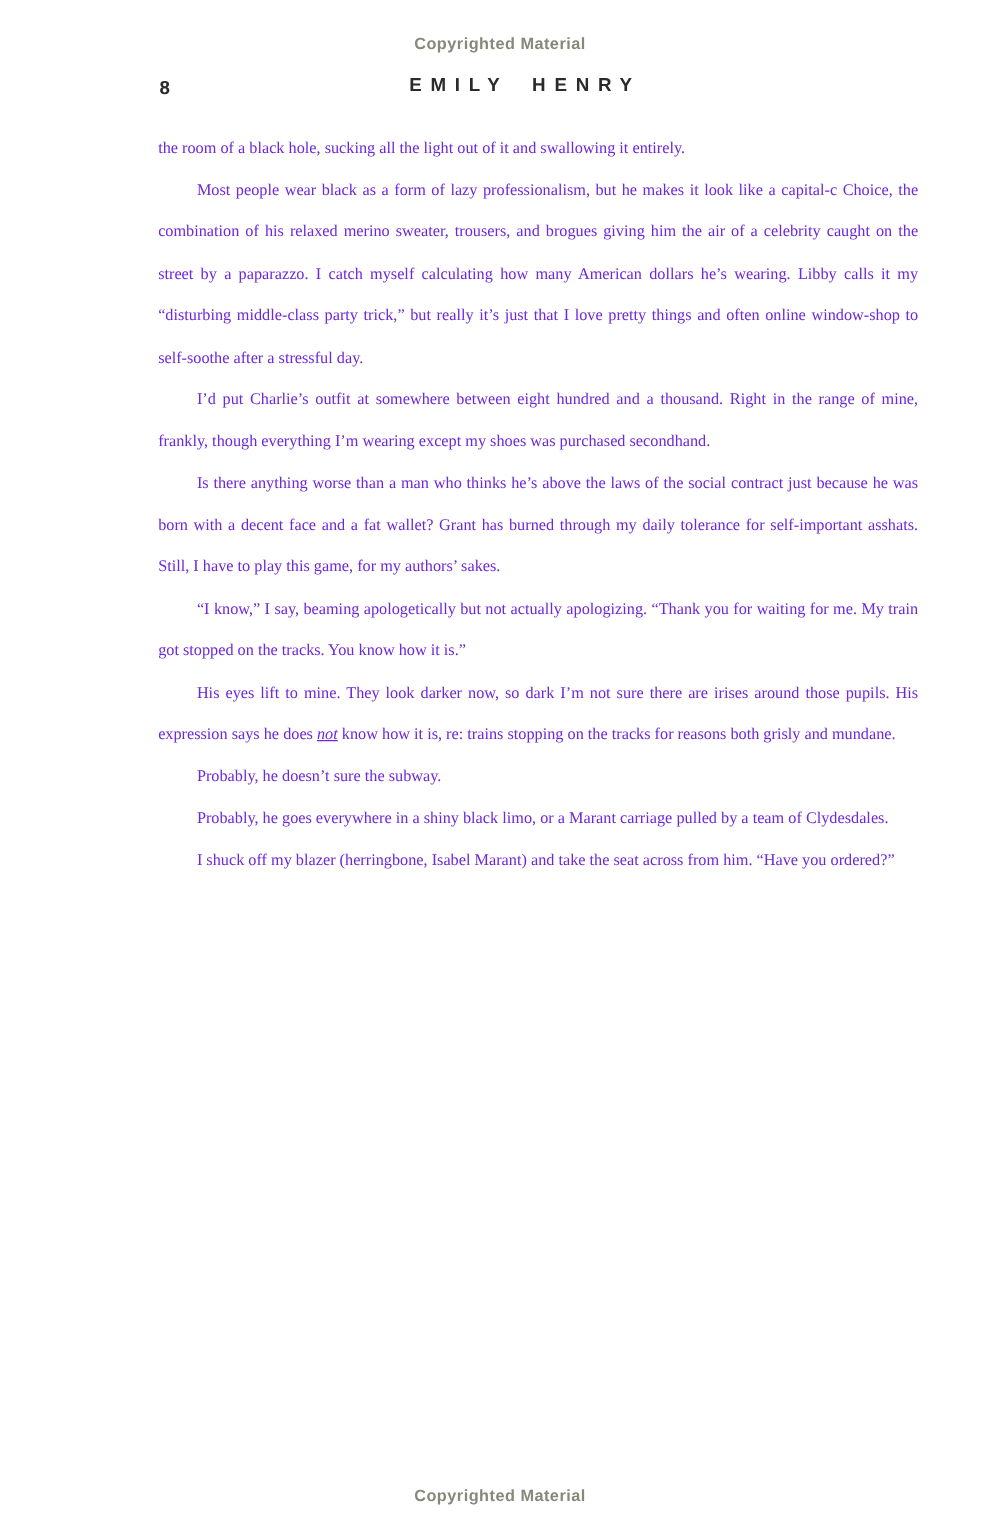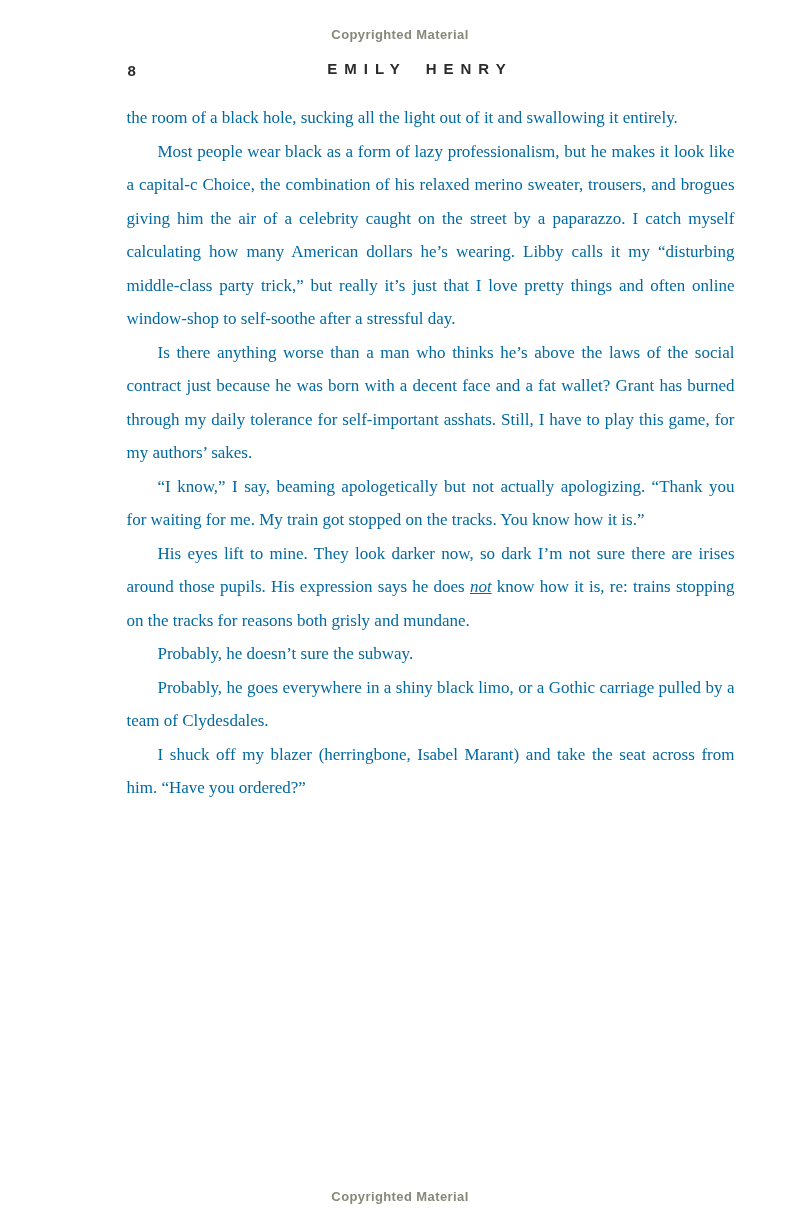--- a/index.html
+++ b/index.html
@@ -57,23 +57,23 @@
     color: #2b2b2b;
     padding-left: 40px;
   }
 
   .body-text {
     position: absolute;
     top: 101px;
     left: 98px;
     width: 608px;
     text-align: justify;
-    font-size: 17px;
+    font-size: 13px;
     line-height: 33.5px;
-    color: #0369a1;
+    color: #6d28d9;
   }
   .body-text p {
     margin: 0;
     padding: 0;
   }
   .body-text p.indent {
     text-indent: 31px;
   }
   .body-text em {
     font-style: italic;
@@ -88,23 +88,24 @@
   <div class="copyright-notice copyright-top">Copyrighted Material</div>
 
   <div class="header-row">
     <span class="page-number">8</span>
     <div class="running-header">EMILY HENRY</div>
   </div>
 
   <div class="body-text">
       <p class=""><span>the room of a black hole, sucking all the light out of it and swallowing it entirely.</span></p>
       <p class="indent"><span>Most people wear black as a form of lazy professionalism, but he makes it look like a capital-c Choice, the combination of his relaxed merino sweater, trousers, and brogues giving him the air of a celebrity caught on the street by a paparazzo. I catch myself calculating how many American dollars he’s wearing. Libby calls it my “disturbing middle-class party trick,” but really it’s just that I love pretty things and often online window-shop to self-soothe after a stressful day.</span></p>
+      <p class="indent"><span>I’d put Charlie’s outfit at somewhere between eight hundred and a thousand. Right in the range of mine, frankly, though everything I’m wearing except my shoes was purchased secondhand.</span></p>
       <p class="indent"><span>Is there anything worse than a man who thinks he’s above the laws of the social contract just because he was born with a decent face and a fat wallet? Grant has burned through my daily tolerance for self-important asshats. Still, I have to play this game, for my authors’ sakes.</span></p>
       <p class="indent"><span>“I know,” I say, beaming apologetically but not actually apologizing. “Thank you for waiting for me. My train got stopped on the tracks. You know how it is.”</span></p>
       <p class="indent"><span>His eyes lift to mine. They look darker now, so dark I’m not sure there are irises around those pupils. His expression says he does </span><em>not</em><span> know how it is, re: trains stopping on the tracks for reasons both grisly and mundane.</span></p>
       <p class="indent"><span>Probably, he doesn’t sure the subway.</span></p>
-      <p class="indent"><span>Probably, he goes everywhere in a shiny black limo, or a Gothic carriage pulled by a team of Clydesdales.</span></p>
+      <p class="indent"><span>Probably, he goes everywhere in a shiny black limo, or a Marant carriage pulled by a team of Clydesdales.</span></p>
       <p class="indent"><span>I shuck off my blazer (herringbone, Isabel Marant) and take the seat across from him. “Have you ordered?”</span></p>
     </div>
 
   <div class="copyright-notice copyright-bottom">Copyrighted Material</div>
 
 </div>
 
 </body></html>

